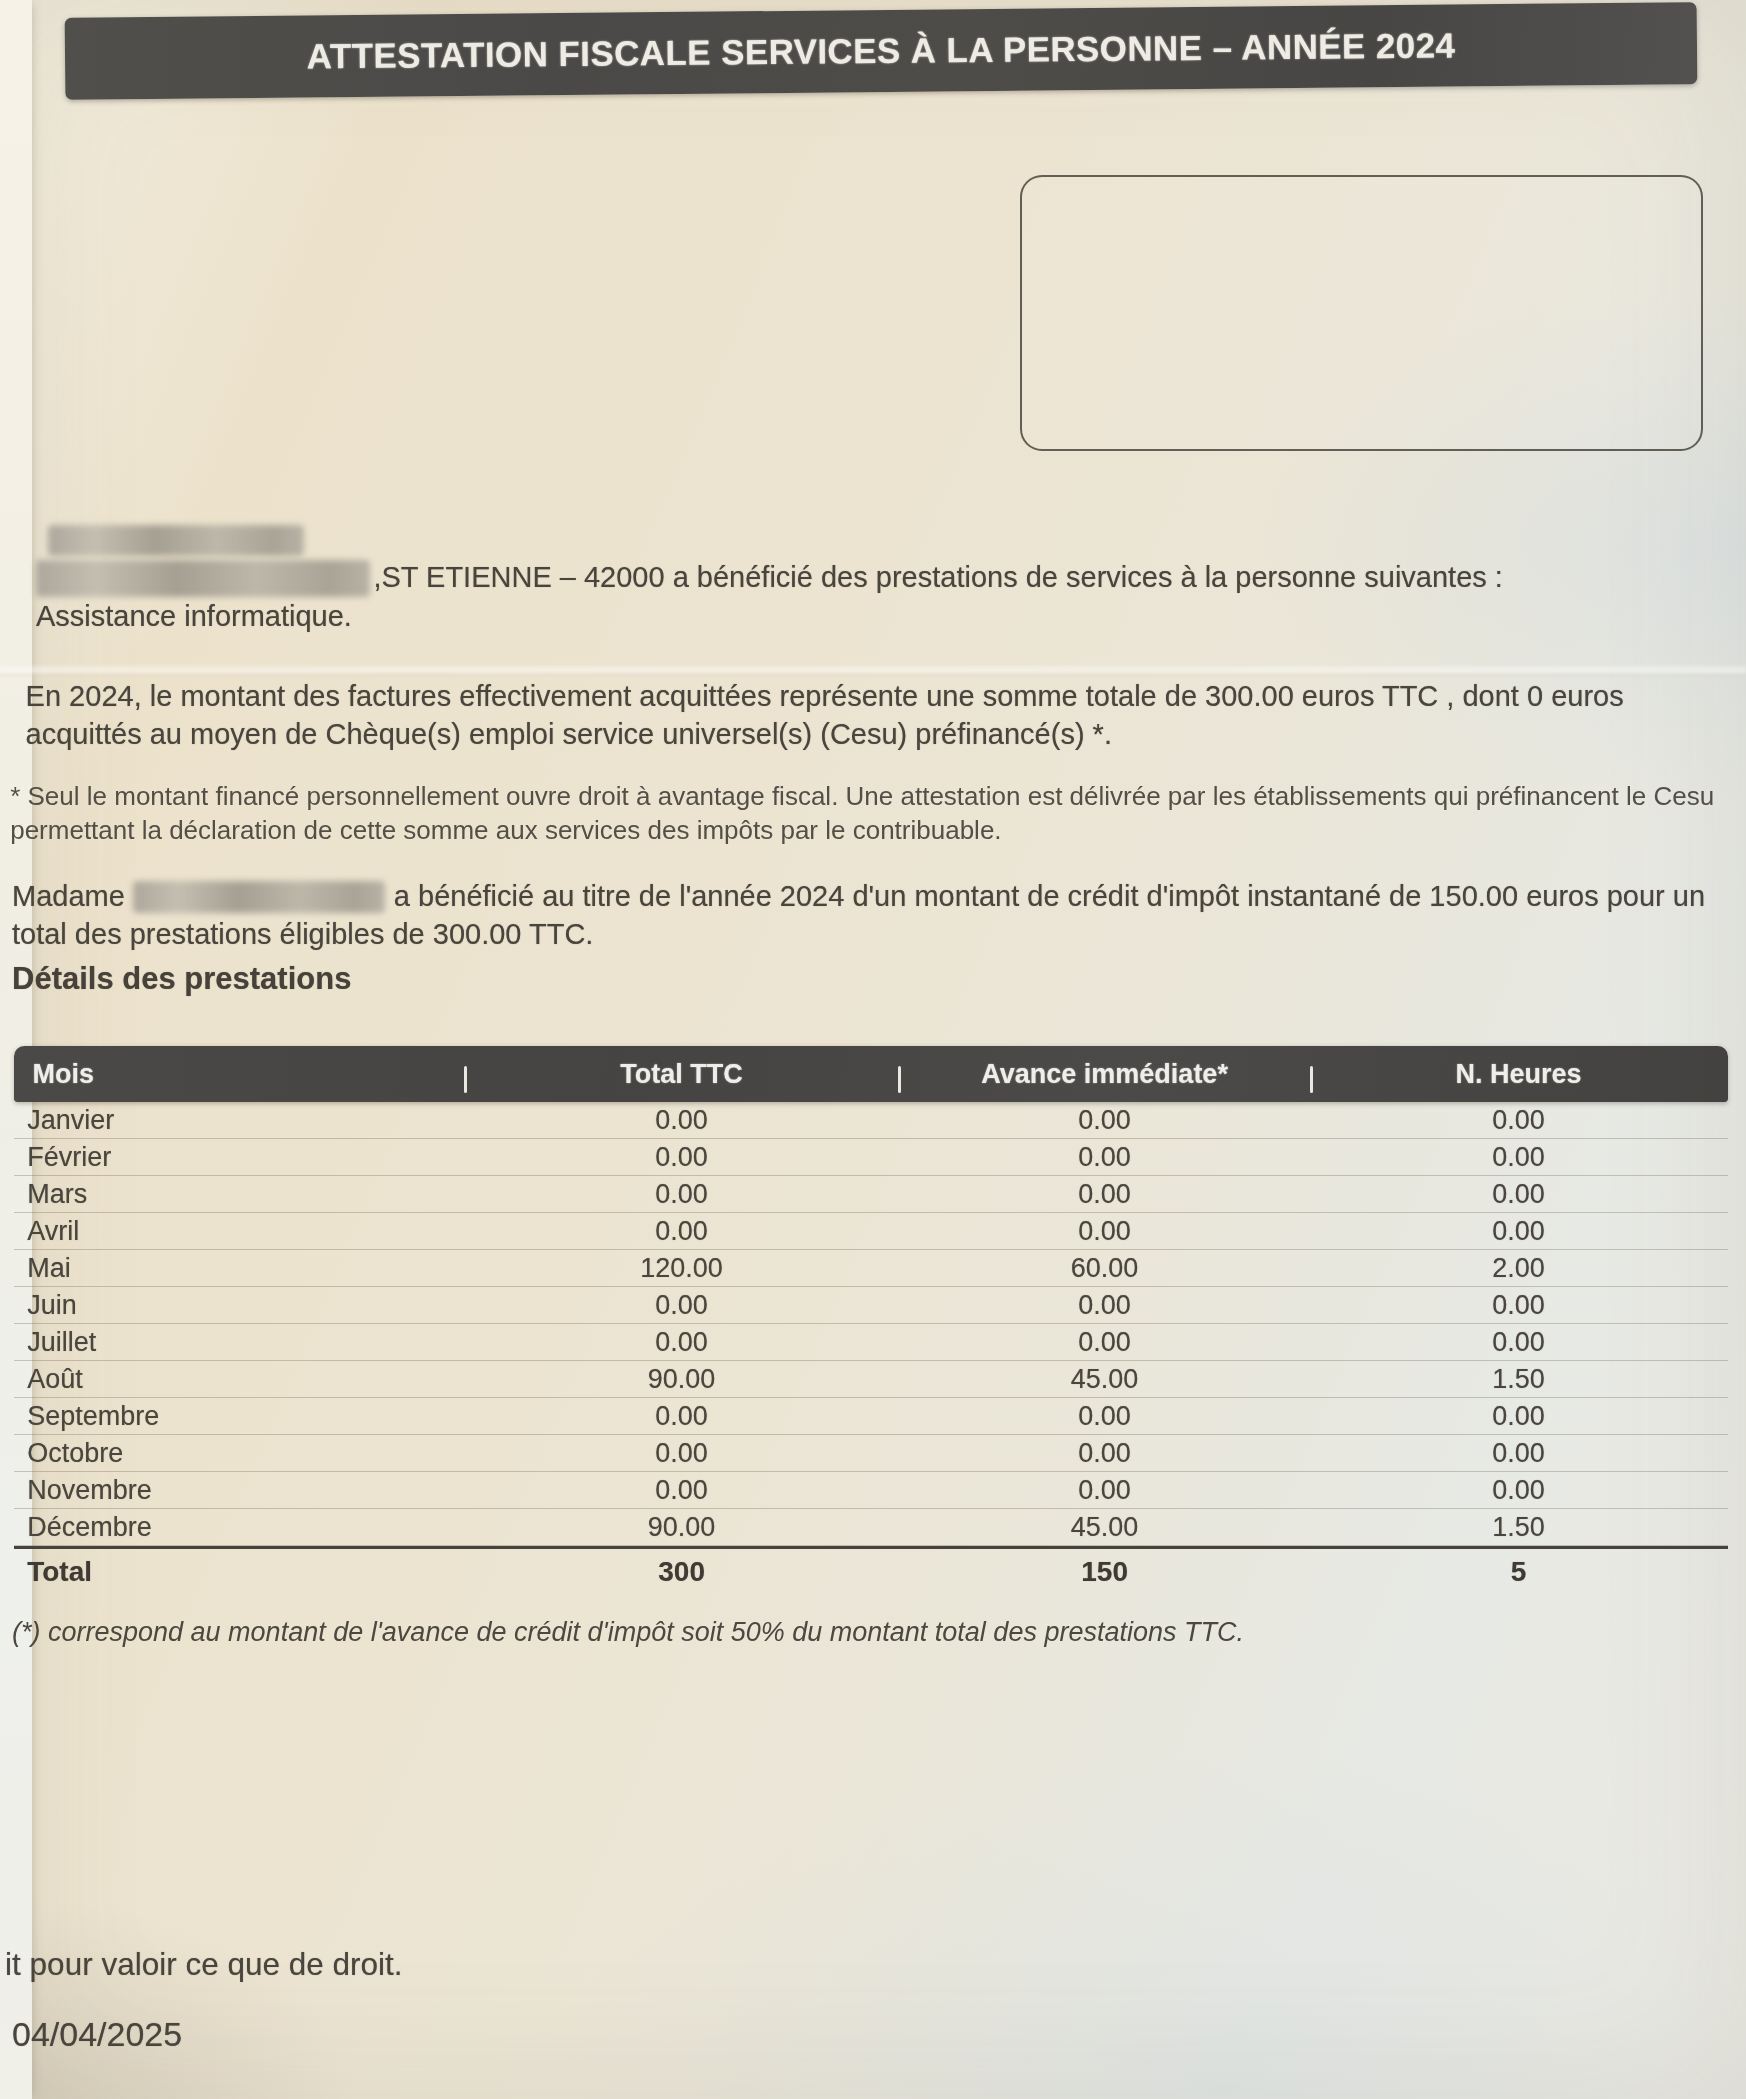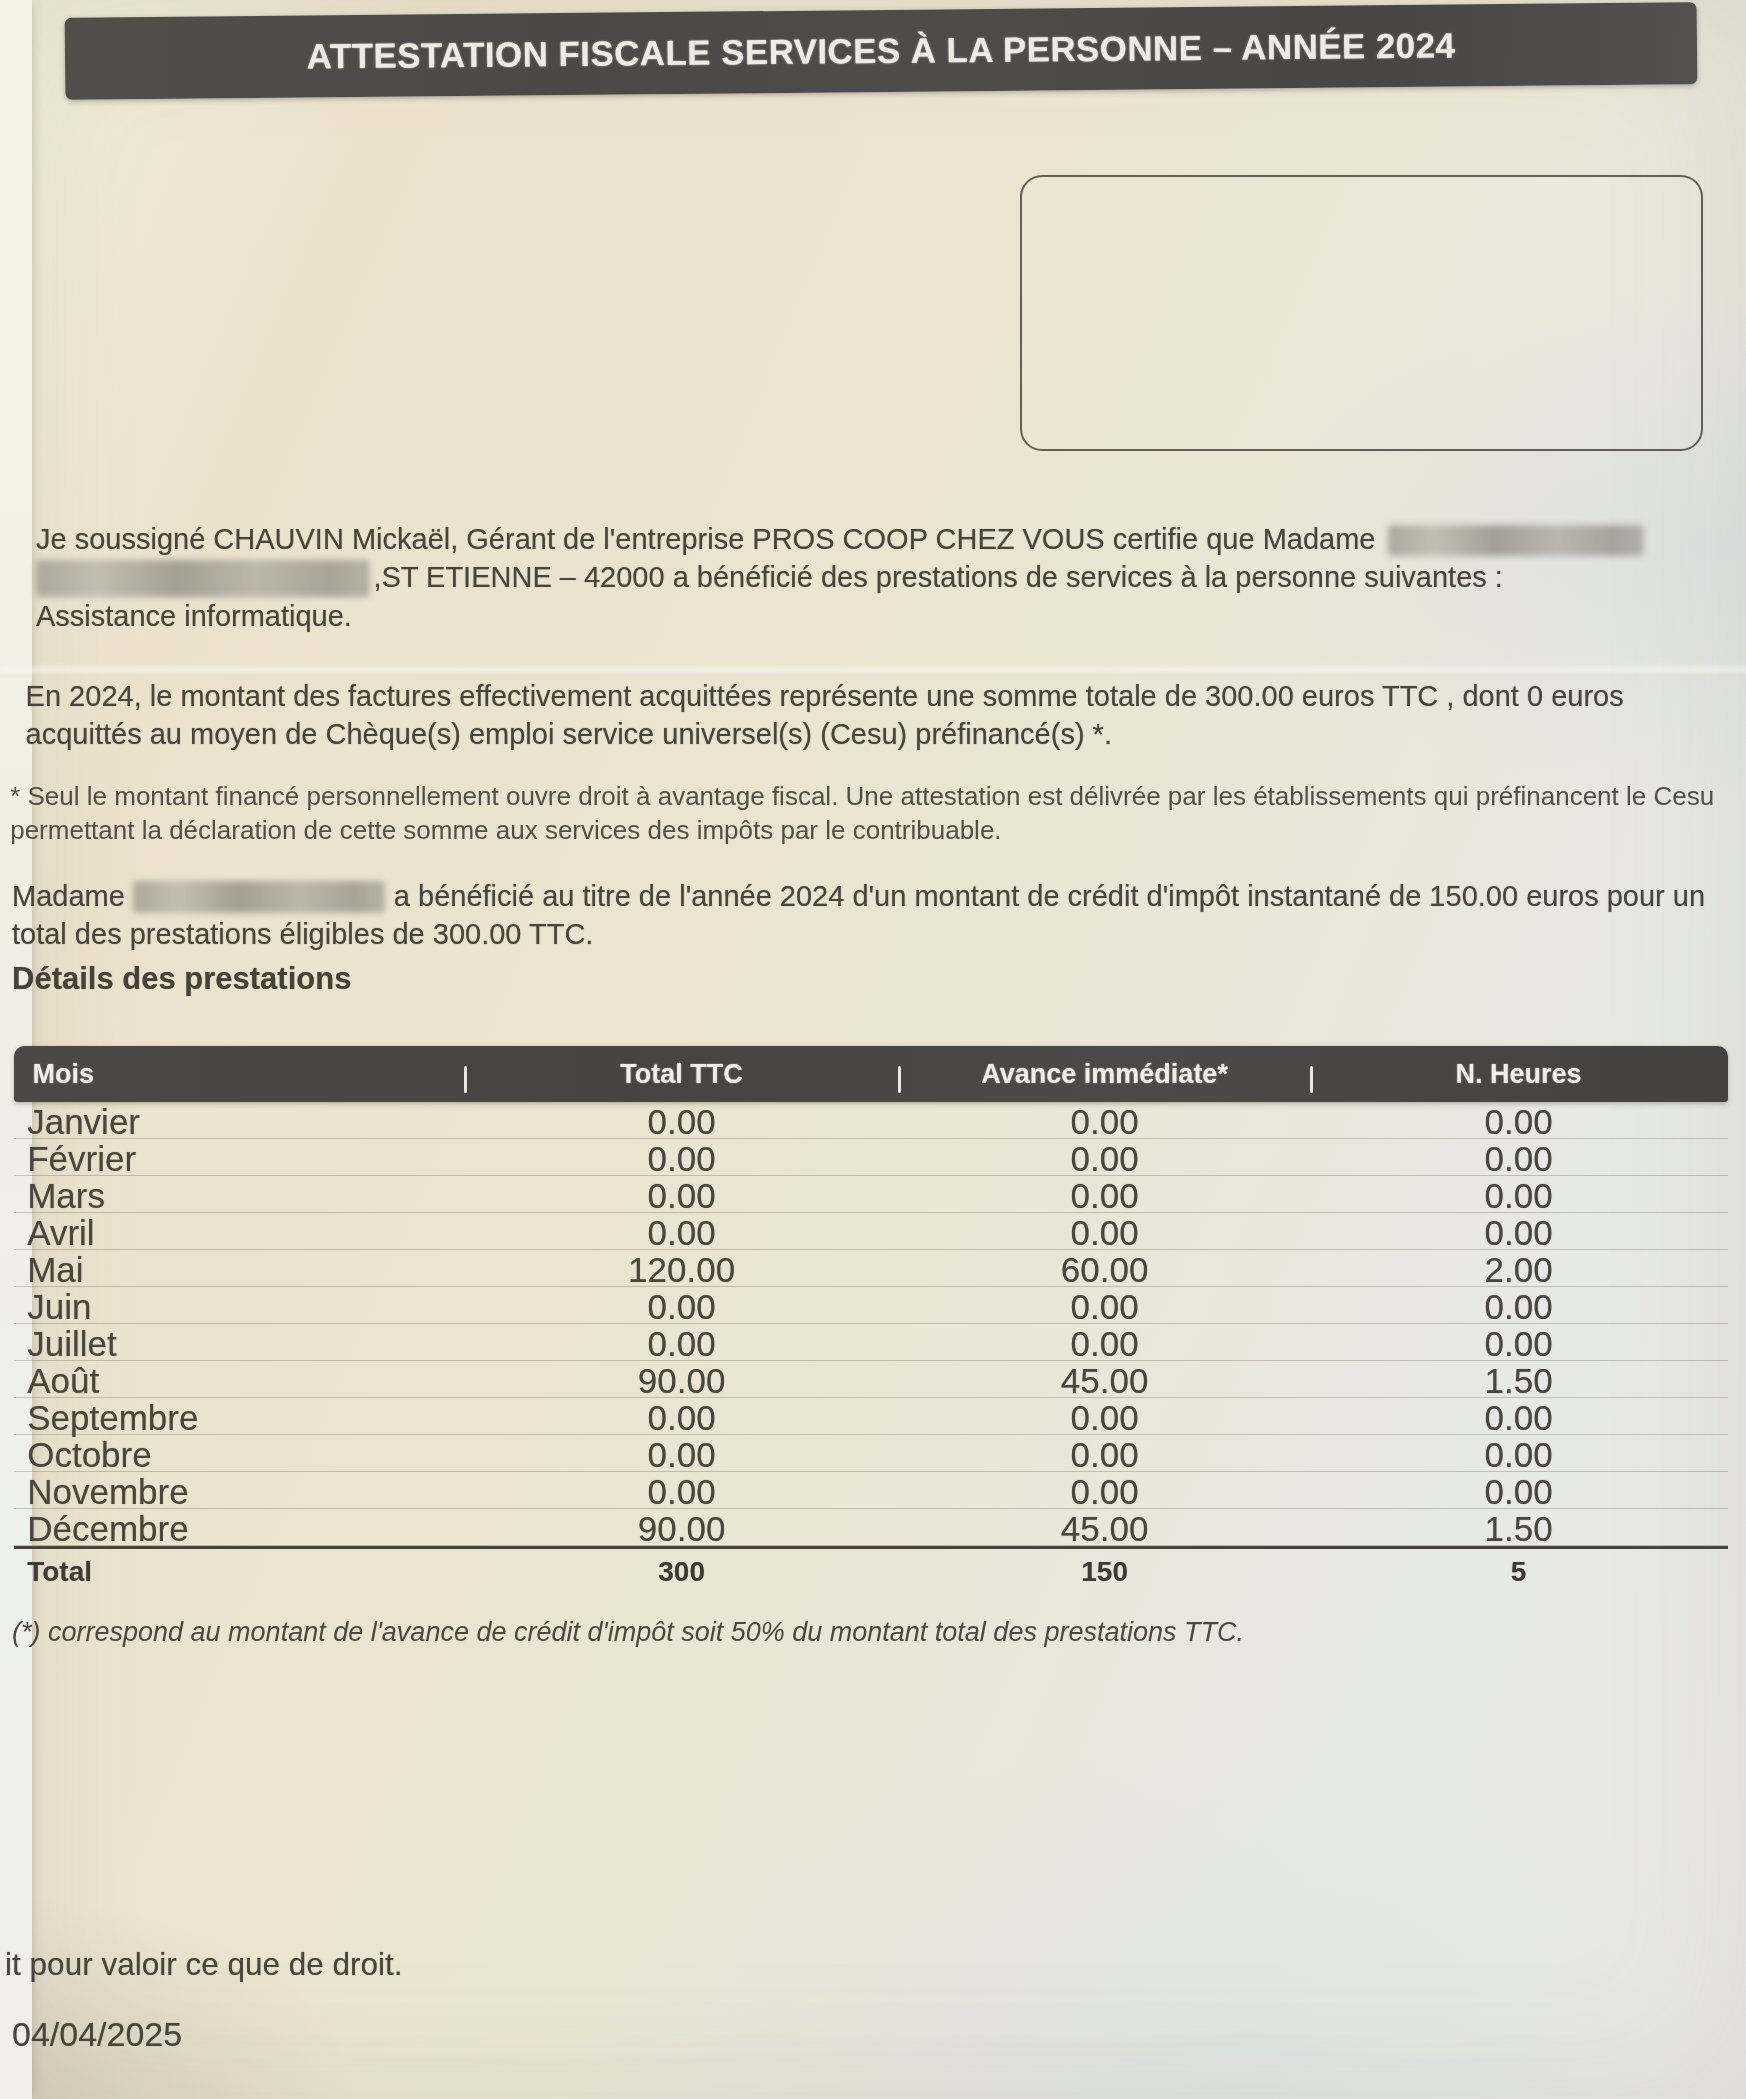--- a/index.html
+++ b/index.html
@@ -92,21 +92,21 @@
   .vsep{
     position:absolute;top:20.4px;width:3.4px;height:27px;border-radius:1.7px;
     background:rgba(248,246,240,0.92);
   }
   .vsep.s1{left:450px;} .vsep.s2{left:884px;} .vsep.s3{left:1296px;}
 
   .trow{
     display:grid;grid-template-columns:451px 434px 412px 416px;
     height:37px;align-items:center;
     border-bottom:1.7px solid rgba(128,118,98,0.38);
-    font-size:35px;color:#4a463e;
+    font-size:27px;color:#4a463e;
   }
   .trow .td{text-shadow:0 0 0.9px rgba(73,69,61,0.5);}
   .trow .td.mois{padding-left:13.6px;text-align:left;}
   .trow .td.num{text-align:center;}
   .trow.total{
     height:48px;border-top:3.4px solid #46433c;border-bottom:none;
     font-weight:700;font-size:28px;color:#3f3b34;
   }
 
   .footnote{
@@ -126,21 +126,21 @@
   <div class="crease"></div>
 
   <div class="banner">
     <span>ATTESTATION FISCALE SERVICES À LA PERSONNE – ANNÉE 2024</span>
   </div>
 
 
   <div class="stamp-box"></div>
 
   <div class="para intro soft">
-    <span>Je soussigné CHAUVIN Mickaël, Gérant de l'entreprise PROS COOP CHEZ VOUS certifie que Madame</span><span class="redact r1"></span><br>
+    <span class="redact r1"></span><br>
     <span class="redact r2"></span><span>,ST ETIENNE – 42000 a bénéficié des prestations de services à la personne suivantes :</span><br>
     <span>Assistance informatique.</span>
   </div>
 
   <div class="para amounts soft">En 2024, le montant des factures effectivement acquittées représente une somme totale de 300.00 euros TTC , dont 0 euros acquittés au moyen de Chèque(s) emploi service universel(s) (Cesu) préfinancé(s) *.</div>
 
   <div class="para disclaimer">* Seul le montant financé personnellement ouvre droit à avantage fiscal. Une attestation est délivrée par les établissements qui préfinancent le Cesu permettant la déclaration de cette somme aux services des impôts par le contribuable.</div>
 
   <div class="para credit soft">
     <span>Madame</span><span class="redact r3"></span><span>a bénéficié au titre de l'année 2024 d'un montant de crédit d'impôt instantané de 150.00 euros pour un total des prestations éligibles de 300.00 TTC.</span>

